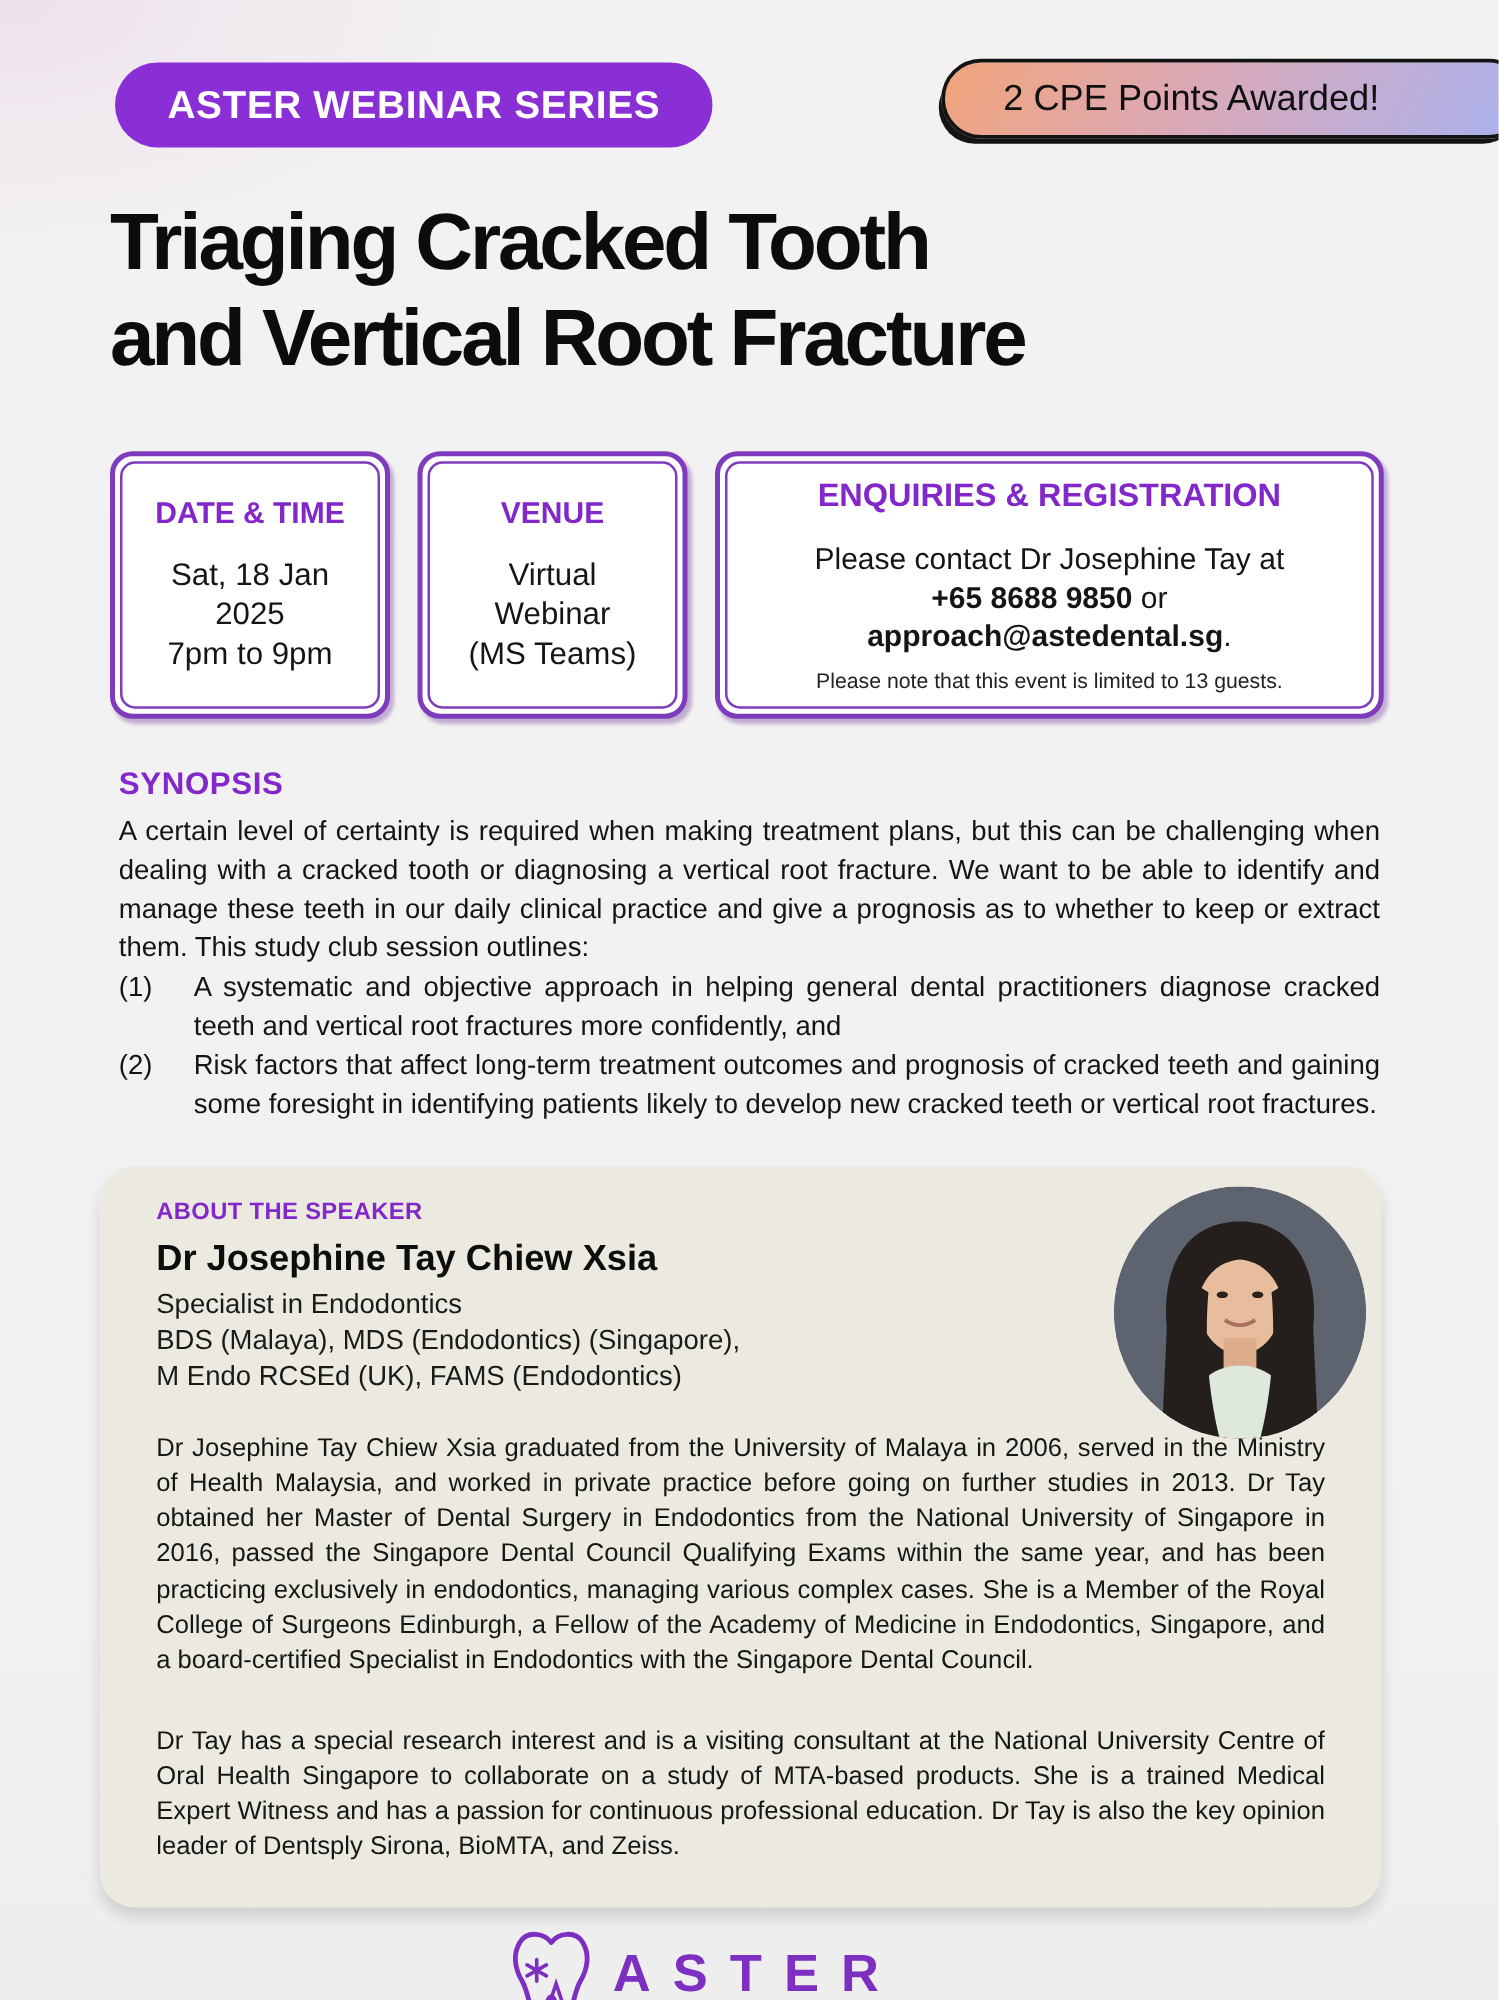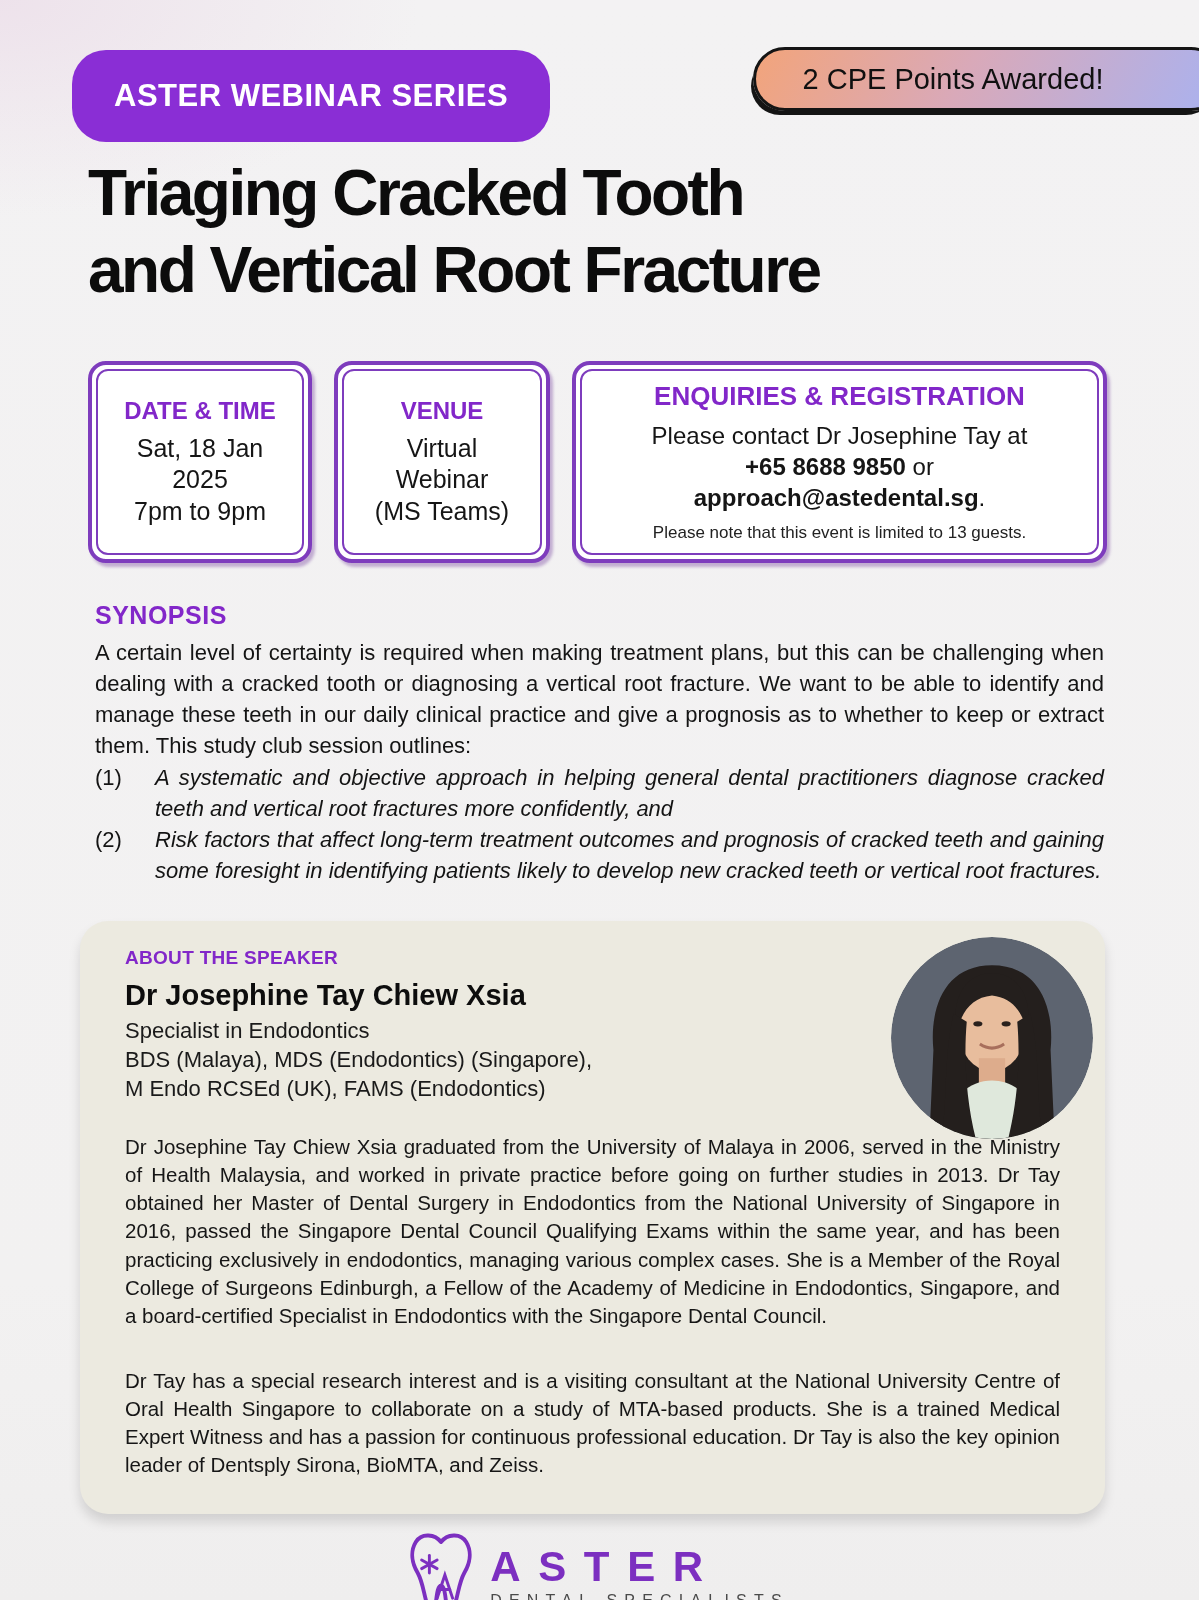--- a/index.html
+++ b/index.html
@@ -12,24 +12,24 @@
     position:relative;
     width:1199px; height:1600px;
     overflow:hidden;
     background:
       radial-gradient(700px 360px at 0% 0%, rgba(233,213,229,.55), rgba(233,213,229,0) 60%),
       linear-gradient(180deg,#f3f2f3 0%, #f2f1f1 80%, #efeeee 100%);
   }
 
   
   .series-badge {
-    position:absolute; left:72px; top:50px;
+    position:absolute; left:92px; top:50px;
     background:#8a2ed5; color:#fff;
     font-size:31px; font-weight:bold; letter-spacing:.5px;
-    padding:28px 42px; border-radius:34px;
+    padding:16px 42px; border-radius:34px;
   }
   .cpe-badge {
     position:absolute; left:753px; top:47px; width:470px; height:64px;
     border:3px solid #141414; border-radius:32px;
     background:linear-gradient(118deg,#f2a47b 0%, #d9a9b9 45%, #a9b2f0 100%);
     box-shadow:-5px 7px 0 -3px #141414;
     display:flex; align-items:center; justify-content:center;
     font-size:29px; color:#101010; padding-right:70px;
   }
 
@@ -48,35 +48,35 @@
     padding:4px; box-shadow:3px 4px 3px rgba(120,70,160,.4);
   }
   .info-box-inner {
     border:2px solid #7e3cbd; border-radius:12px; height:100%;
     display:flex; flex-direction:column; justify-content:center;
     padding:10px 16px; text-align:center; background:#fff;
   }
   .box-datetime { width:224px; }
   .box-venue   { width:216px; }
   .box-enquiries { flex:1; }
-  .info-heading { color:#8227c9; font-weight:bold; font-size:24px; margin-bottom:8px; }
+  .info-heading { color:#8227c9; font-weight:bold; font-size:24px; margin-bottom:20px; }
   .box-enquiries .info-heading { font-size:26px; }
   .info-line { font-size:25px; line-height:1.25; color:#151515; }
   .enq-line { font-size:24px; line-height:1.3; color:#151515; }
   .enq-strong { font-weight:bold; }
   .enq-note { font-size:17px; color:#222; margin-top:10px; }
 
   
   .synopsis { margin:38px 95px 0 95px; }
   .section-heading { color:#8227c9; font-weight:bold; font-size:25px; letter-spacing:.5px; margin-bottom:8px; }
   .synopsis p { font-size:22px; line-height:1.4; text-align:justify; color:#141414; }
   .syn-list { margin-top:2px; }
   .syn-item { display:flex; font-size:22px; line-height:1.4; color:#141414; }
   .syn-num { width:60px; flex:0 0 60px; }
-  .syn-text { flex:1; text-align:justify;font-style:italic; }
+  .syn-text { flex:1; text-align:justify; }
 
   
   .speaker-card {
     position:relative; margin:34px 0 0 80px; width:1025px;
     background:#eceae0; border-radius:28px;
     padding:26px 45px 34px 45px;
     box-shadow:0 8px 12px rgba(0,0,0,.13);
   }
   .speaker-heading { color:#8227c9; font-weight:bold; font-size:19px; letter-spacing:.3px; }
   .speaker-name { font-size:29px; font-weight:bold; margin-top:10px; color:#0d0d0d; }

